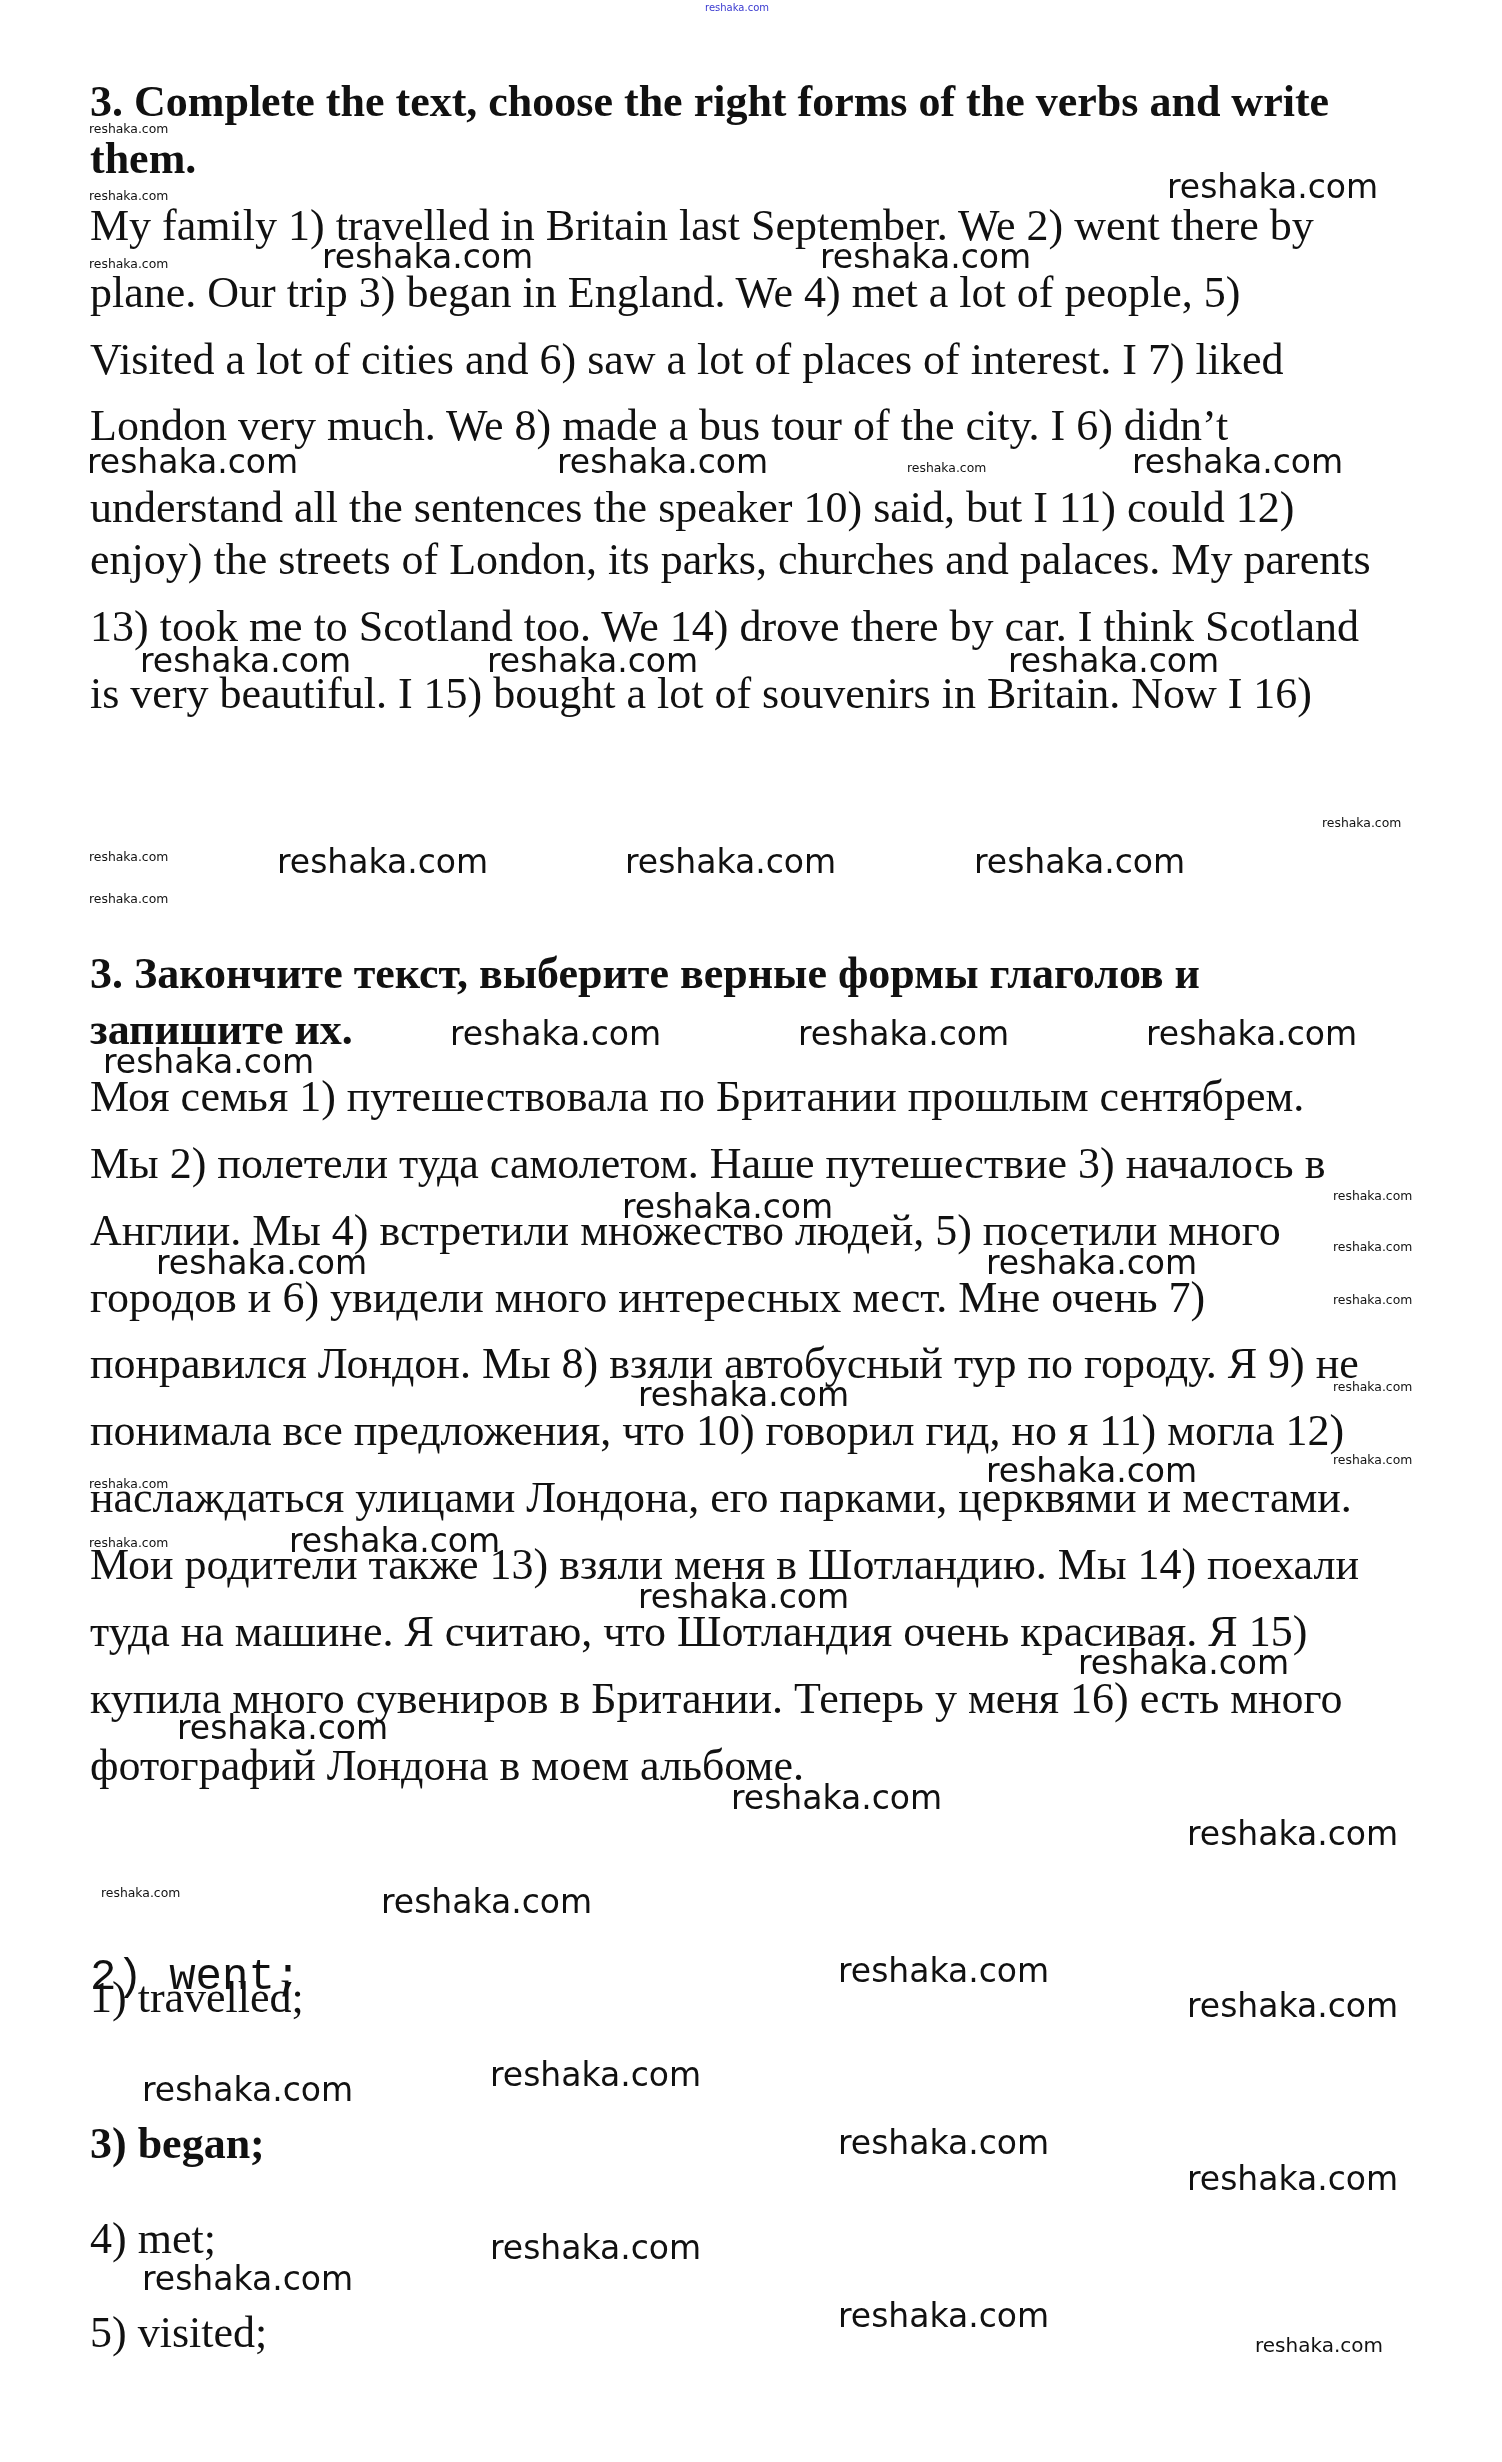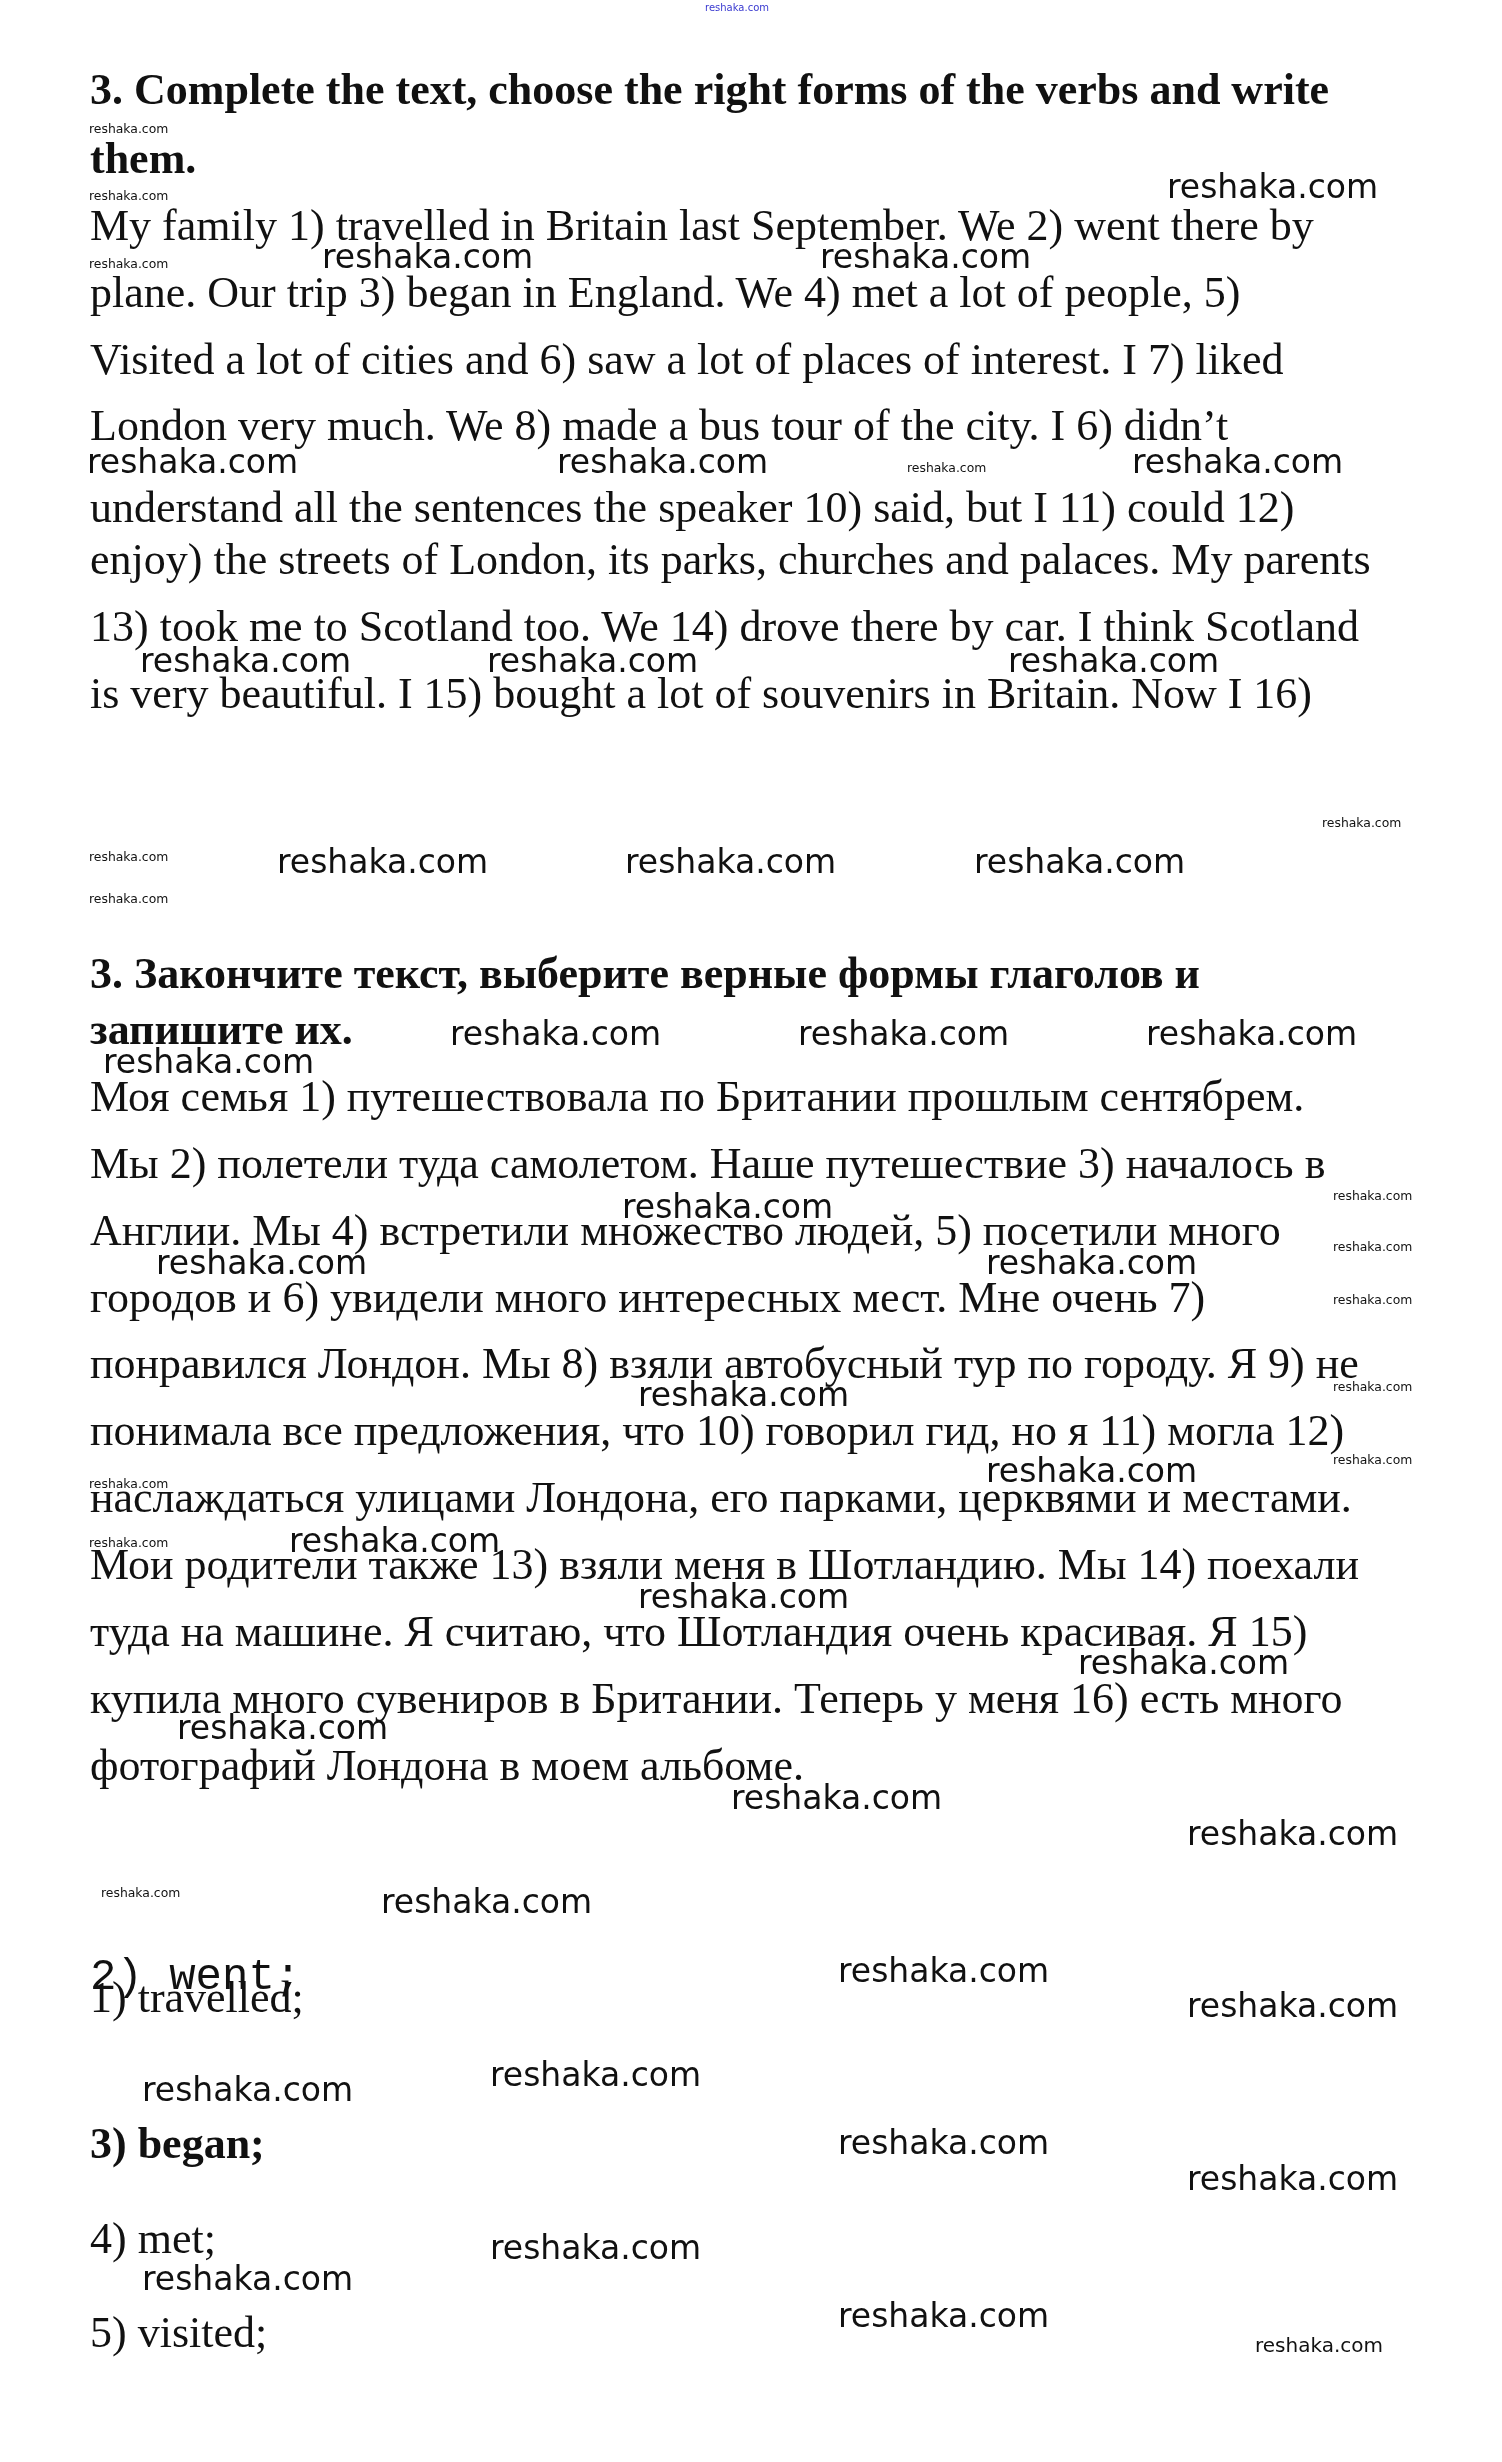--- a/index.html
+++ b/index.html
@@ -23,21 +23,21 @@
   .wm.big { font-size: 33px; }
   .wm.small { font-size: 12.4px; }
 </style>
 </head>
 <body>
 
 <div class="page">
 
   <a class="top-link">reshaka.com</a>
 
-  <div class="line heading" style="top:68px;">3. Complete the text, choose the right forms of the verbs and write</div>
+  <div class="line heading" style="top:80px;">3. Complete the text, choose the right forms of the verbs and write</div>
   <div class="line heading" style="top:137px;">them.</div>
 
   <div class="line" style="top:204px;">My family 1) travelled in Britain last September. We 2) went there by</div>
   <div class="line" style="top:271px;">plane. Our trip 3) began in England. We 4) met a lot of people, 5)</div>
   <div class="line" style="top:338px;">Visited a lot of cities and 6) saw a lot of places of interest. I 7) liked</div>
   <div class="line" style="top:404px;">London very much. We 8) made a bus tour of the city. I 6) didn’t</div>
   <div class="line" style="top:486px;">understand all the sentences the speaker 10) said, but I 11) could 12)</div>
   <div class="line" style="top:538px;">enjoy) the streets of London, its parks, churches and palaces. My parents</div>
   <div class="line" style="top:605px;">13) took me to Scotland too. We 14) drove there by car. I think Scotland</div>
   <div class="line" style="top:672px;">is very beautiful. I 15) bought a lot of souvenirs in Britain. Now I 16)</div>

